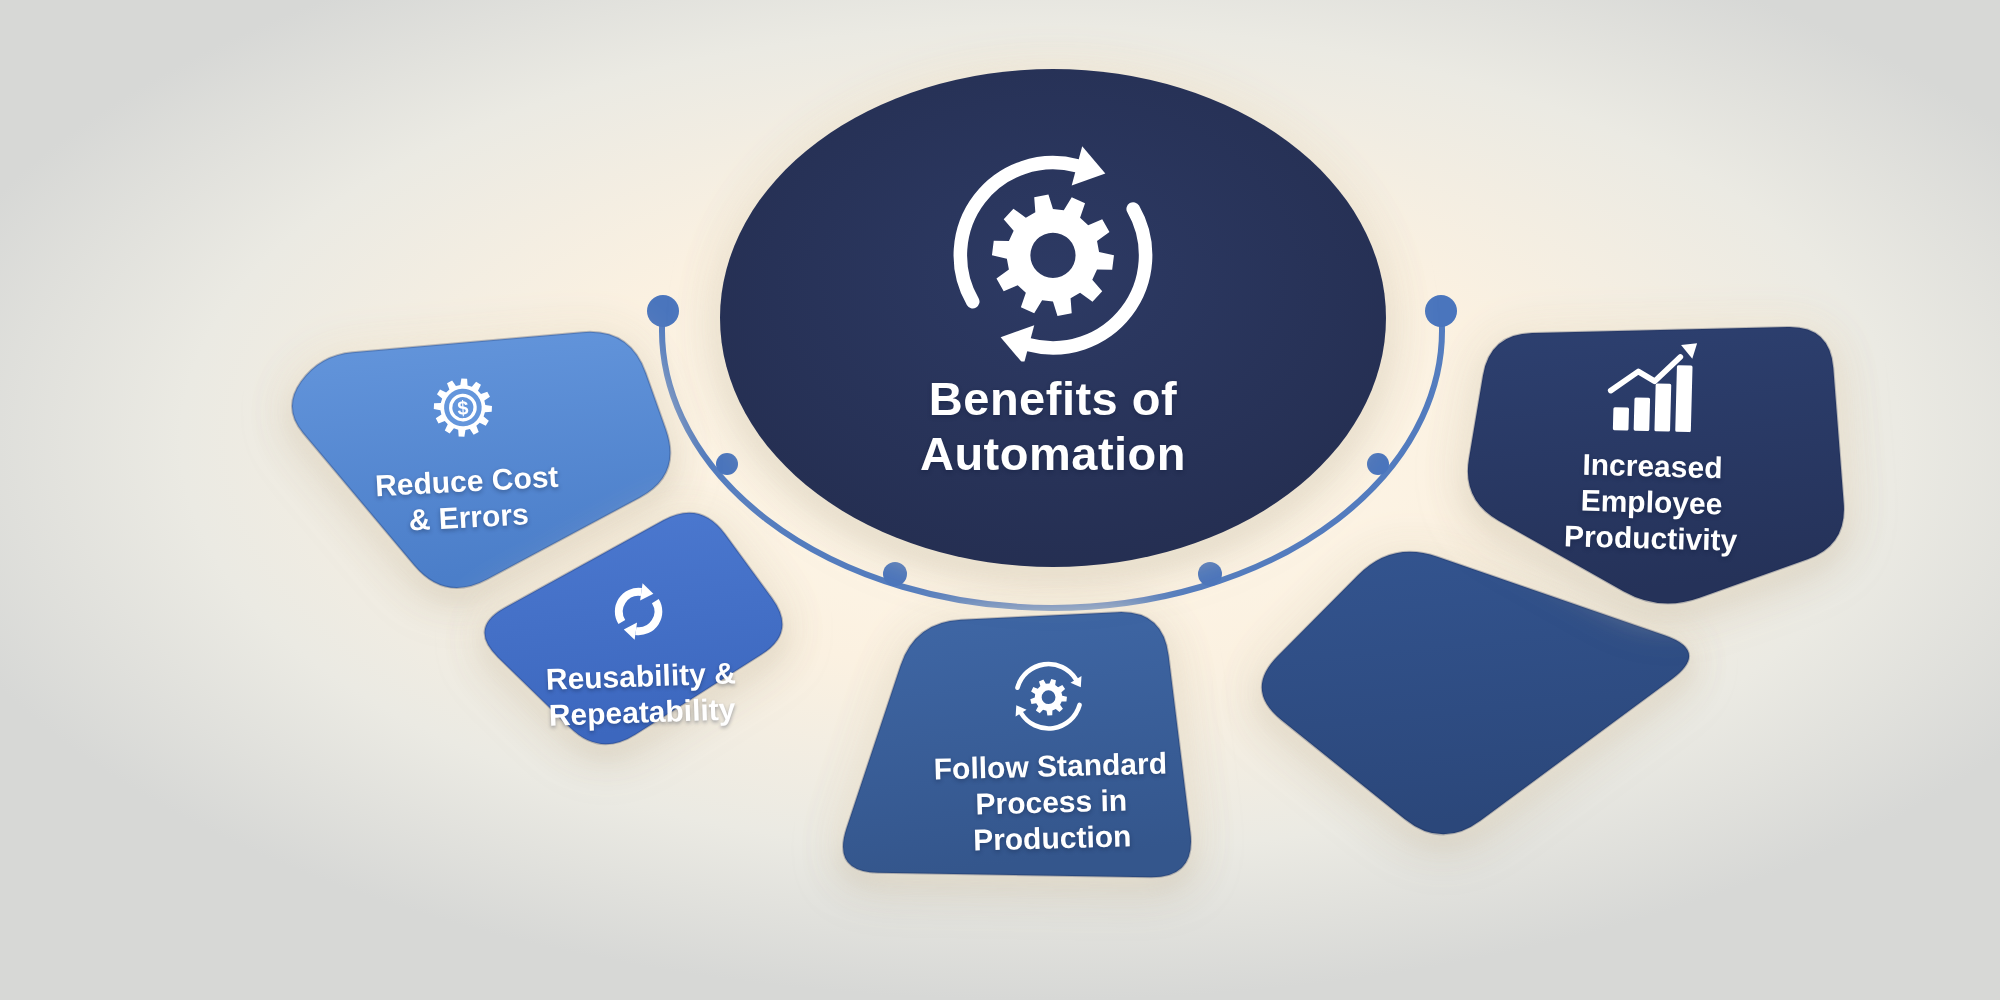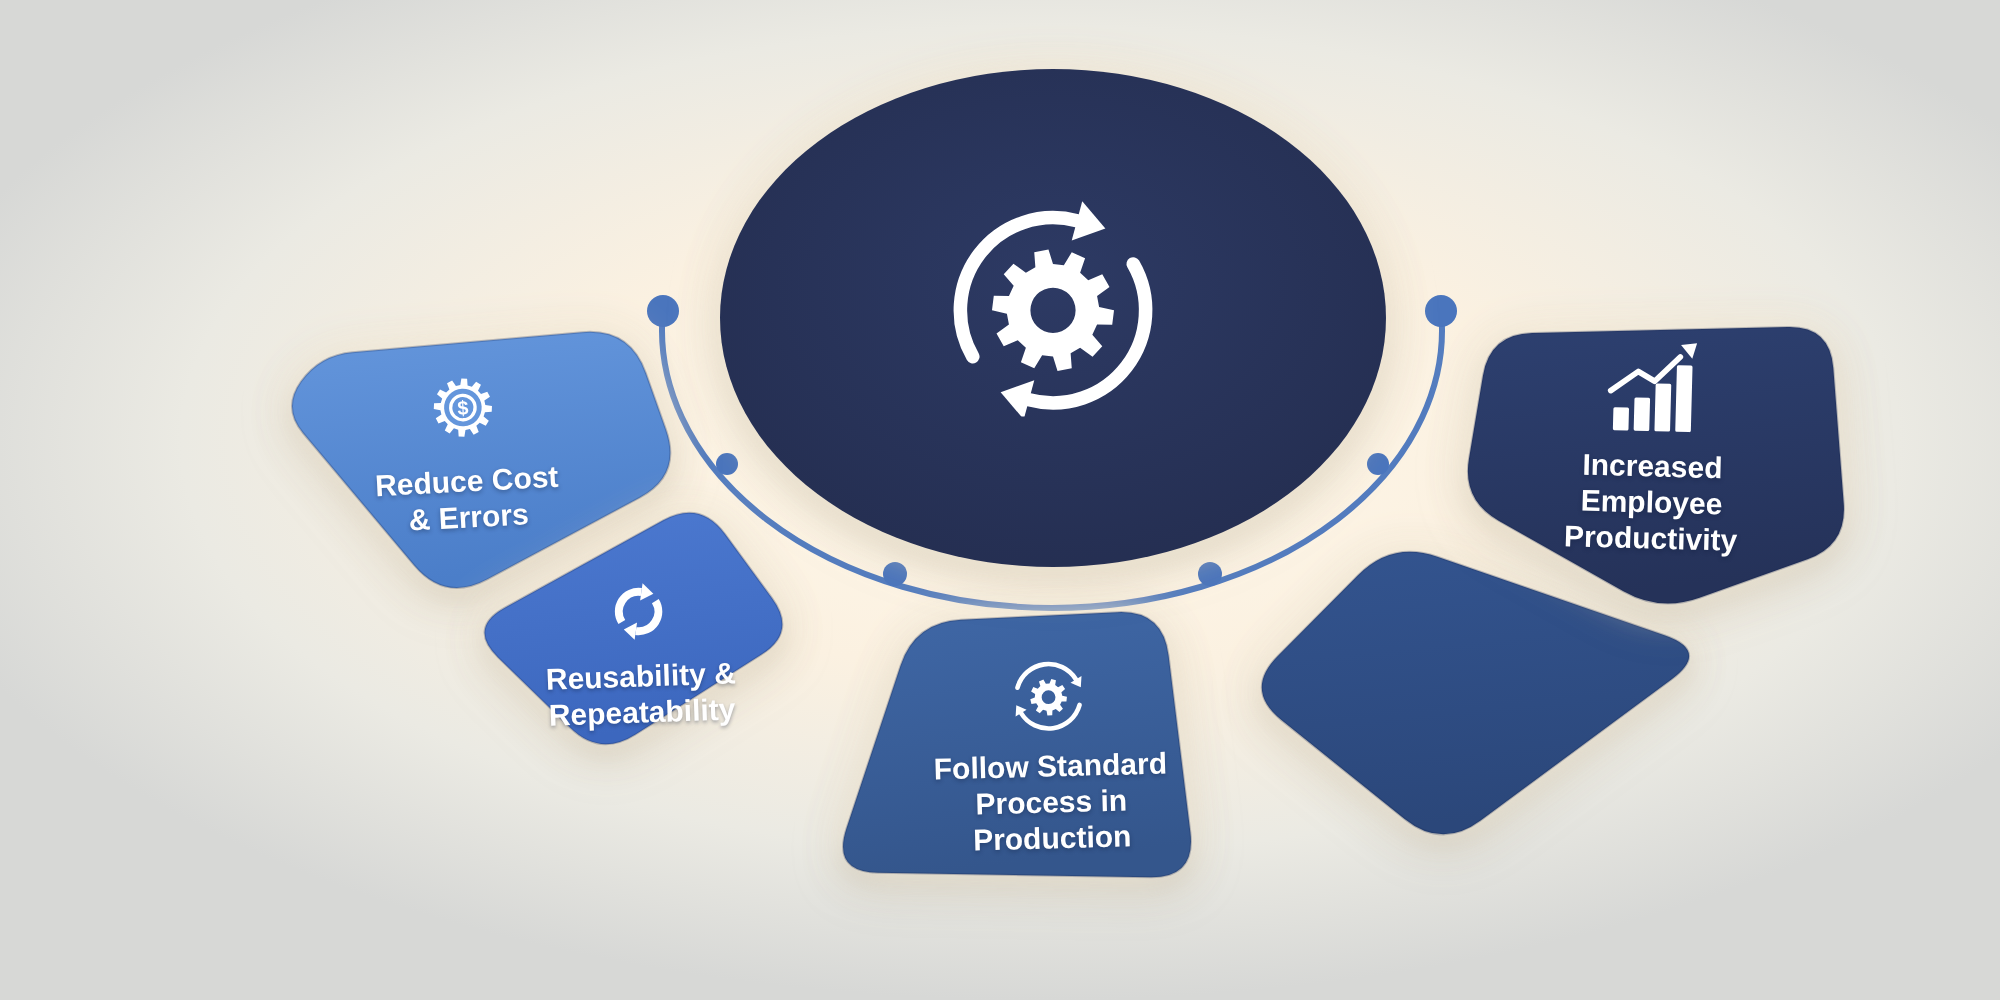--- a/index.html
+++ b/index.html
@@ -76,20 +76,22 @@
   </svg>
 
   <div class="content center-content" style="left:1053px;top:308px;">
     <svg class="icon" width="226" height="226" viewBox="0 0 100 100">
         <path d="M77.0,53.0 L76.2,59.4 L69.5,59.3 L67.4,63.8 L71.8,68.9 L67.5,73.6 L62.0,69.6 L57.8,72.0 L58.3,78.7 L52.0,79.9 L50.0,73.5 L45.2,72.9 L41.7,78.7 L35.8,76.0 L38.0,69.6 L34.4,66.3 L28.2,68.9 L25.0,63.3 L30.5,59.3 L29.6,54.5 L23.0,53.0 L23.8,46.6 L30.5,46.7 L32.6,42.2 L28.2,37.1 L32.5,32.4 L38.0,36.4 L42.2,34.0 L41.7,27.3 L48.0,26.1 L50.0,32.5 L54.8,33.1 L58.3,27.3 L64.2,30.0 L62.0,36.4 L65.6,39.7 L71.8,37.1 L75.0,42.7 L69.5,46.7 L70.4,51.5 Z M60,53 A10,10 0 1 0 40,53 A10,10 0 1 0 60,53 Z" fill="#ffffff" fill-rule="evenodd"></path>
         <path d="M14.5,73.5 A41,41 0 0 1 60.6,13.4" stroke="#ffffff" stroke-width="6" fill="none" stroke-linecap="round"></path>
         <path d="M73.16861659096122,16.761688708480957 L58.28220944328065,22.09037355874981 L62.94095225512602,4.70370868554658 Z" fill="#ffffff"></path>
         <path d="M85.5,32.5 A41,41 0 0 1 39.4,92.6" stroke="#ffffff" stroke-width="6" fill="none" stroke-linecap="round"></path>
         <path d="M26.831383409038757,89.23831129151903 L41.71779055671933,83.90962644125017 L37.05904774487396,101.29629131445341 Z" fill="#ffffff"></path>
       </svg>
+    <div class="line">Benefits of</div>
+    <div class="line">Automation</div>
   </div>
 
   <div class="content" style="left:465px;top:448px;--rot:-3deg;width:320px">
     <svg class="icon" width="94" height="94" viewBox="0 0 100 100">
         <path d="M81.0,50.0 L80.4,56.1 L73.2,56.2 L71.5,60.7 L76.8,65.5 L73.3,70.5 L67.0,67.0 L63.3,70.0 L65.5,76.8 L59.9,79.4 L56.2,73.2 L51.5,74.0 L50.0,81.0 L43.9,80.4 L43.8,73.2 L39.3,71.5 L34.5,76.8 L29.5,73.3 L33.0,67.0 L30.0,63.3 L23.2,65.5 L20.6,59.9 L26.8,56.2 L26.0,51.5 L19.0,50.0 L19.6,43.9 L26.8,43.8 L28.5,39.3 L23.2,34.5 L26.7,29.5 L33.0,33.0 L36.7,30.0 L34.5,23.2 L40.1,20.6 L43.8,26.8 L48.5,26.0 L50.0,19.0 L56.1,19.6 L56.2,26.8 L60.7,28.5 L65.5,23.2 L70.5,26.7 L67.0,33.0 L70.0,36.7 L76.8,34.5 L79.4,40.1 L73.2,43.8 L74.0,48.5 Z " fill="#ffffff"></path>
         <circle cx="50" cy="50" r="20" fill="#6496dc"></circle>
         <circle cx="50" cy="50" r="13" fill="none" stroke="#ffffff" stroke-width="3.5"></circle>
         <text x="50" y="57.5" text-anchor="middle" font-size="21" font-weight="bold" fill="#ffffff">$</text>
       </svg>
     <div class="line">Reduce Cost</div>

